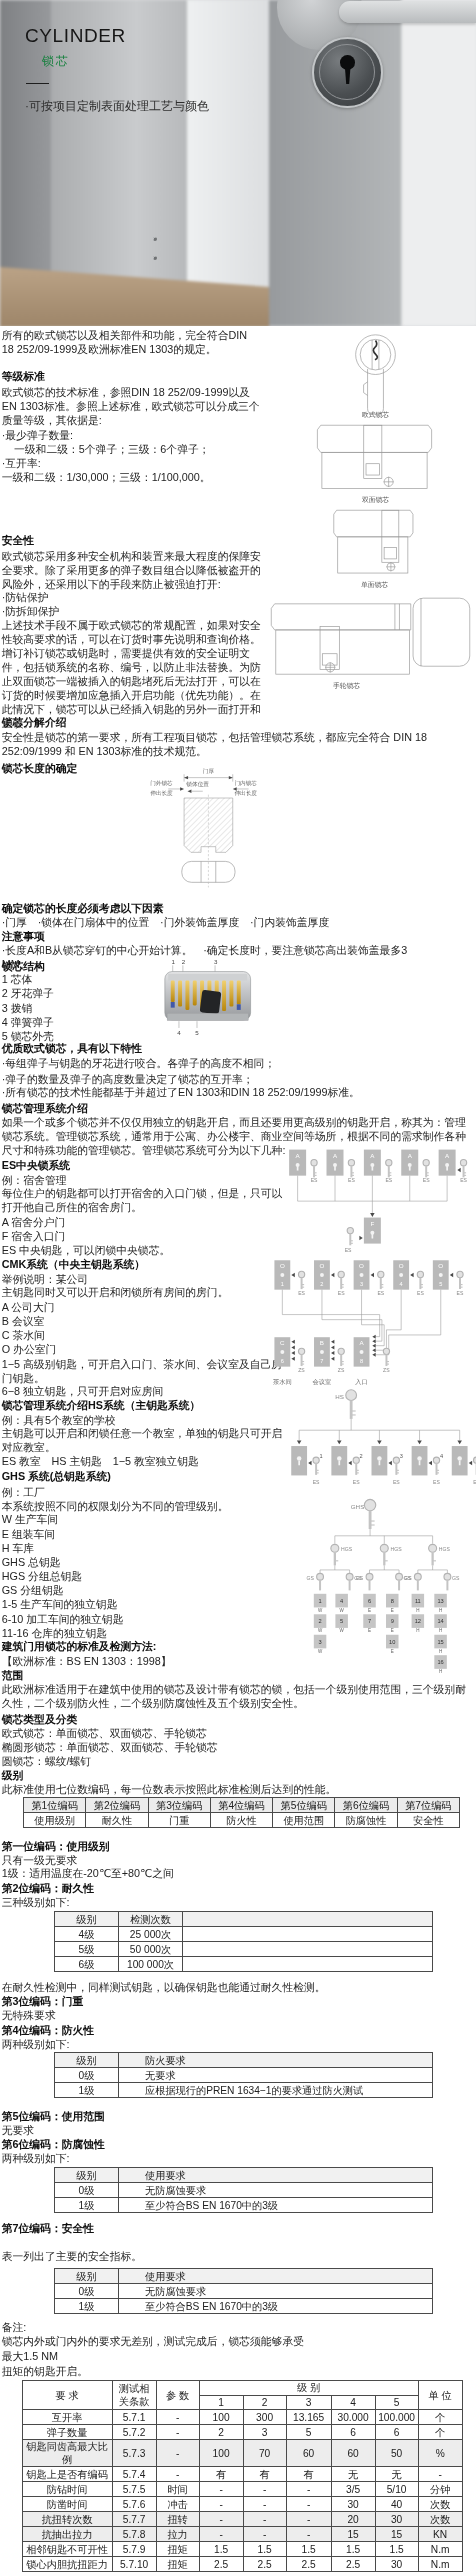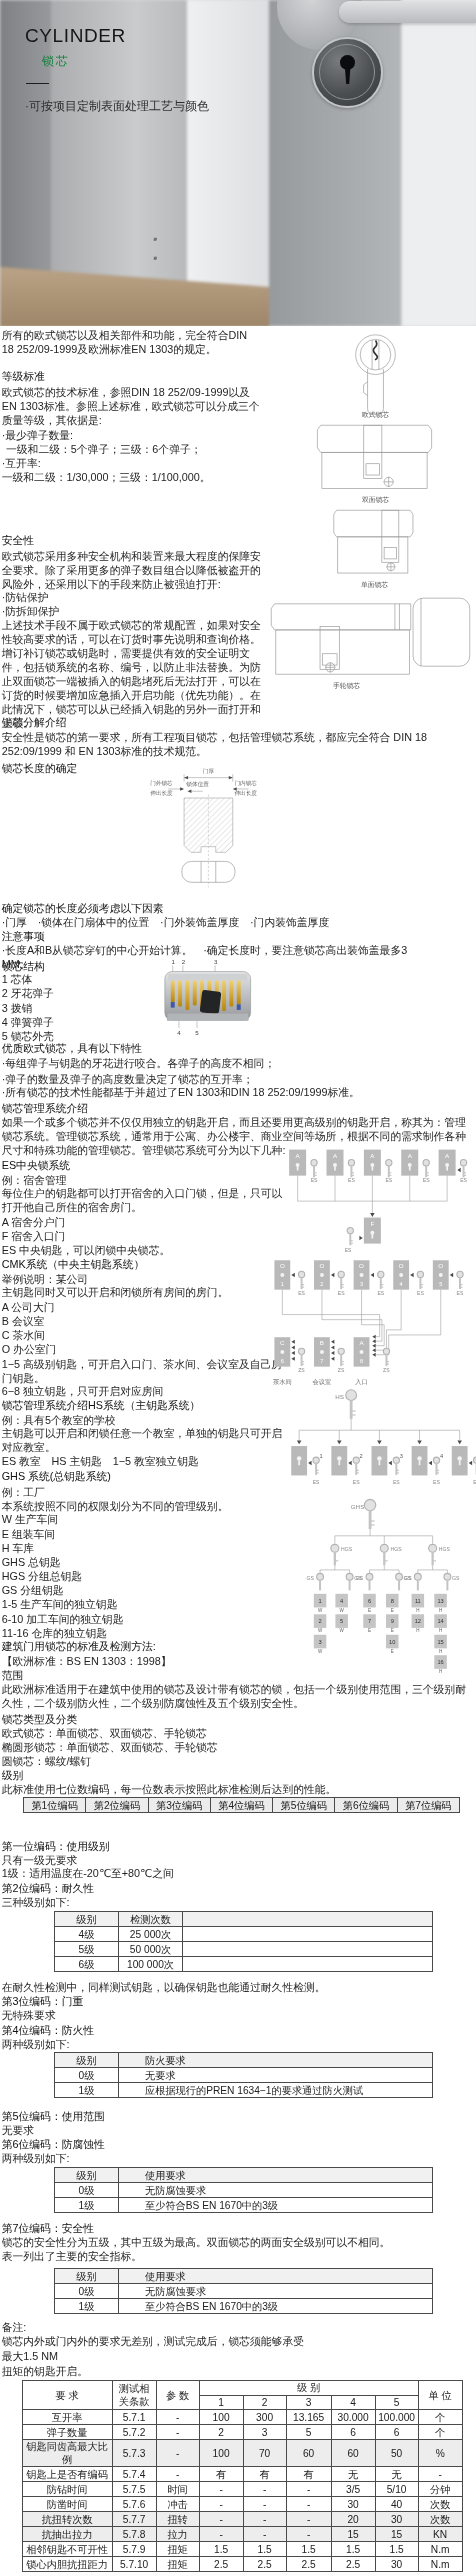--- a/index.html
+++ b/index.html
@@ -1,20 +1,20 @@
 <!DOCTYPE html>
 <html style="font-size:9px"><head>
 <meta charset="utf-8">
 <style>
   html,body{margin:0;padding:0;background:#fff;}
   body{font-family:"Liberation Sans","DejaVu Sans",sans-serif;}
   .page{position:relative;width:477px;height:2576px;background:#fff;overflow:hidden;color:#242424;}
   .abs{position:absolute;}
   .p{position:absolute;font-size:10.8px;line-height:14px;color:#242424;}
-  .h{position:absolute;font-size:10.8px;line-height:14px;font-weight:400;color:#101010;}
+  .h{position:absolute;font-size:10.8px;line-height:14px;font-weight:700;color:#101010;}
   .lbl{position:absolute;font-size:6.8px;color:#555;text-align:center;}
   svg.diag{position:absolute;overflow:visible;}
   .ln{fill:none;stroke:#9a9a9a;stroke-width:1.2;}
   .wire{stroke:#9a9a9a;stroke-width:1;fill:none;}
   .door{fill:#b9b9b9;}
   .dcell{fill:#c5c5c5;}
   .dl{fill:#ffffff;font-size:11px;text-anchor:middle;}
   .dl2{fill:#ffffff;font-size:10px;text-anchor:middle;}
   .kh{fill:#f3f3f3;}
   .kl{fill:#8a8a8a;font-size:9px;}
@@ -83,21 +83,21 @@
     <div class="hero-title">CYLINDER</div>
     <div class="hero-sub">锁芯</div>
     <div class="hero-rule"></div>
     <div class="hero-tag">·可按项目定制表面处理工艺与颜色</div>
   </div>
 
   <div class="p" style="left:1.7px;top:328px;width:259px">所有的欧式锁芯以及相关部件和功能，完全符合DIN 18 252/09-1999及欧洲标准EN 1303的规定。</div>
   <div class="h" style="left:1.7px;top:369px">等级标准</div>
   <div class="p" style="left:1.7px;top:385px;width:262px">欧式锁芯的技术标准，参照DIN 18 252/09-1999以及EN 1303标准。参照上述标准，欧式锁芯可以分成三个质量等级，其依据是:</div>
   <div class="p" style="left:1.7px;top:428px">·最少弹子数量:</div>
-  <div class="p" style="left:6px;top:442px">一级和二级：5个弹子；三级：6个弹子；</div>
+  <div class="p" style="left:14px;top:442px">一级和二级：5个弹子；三级：6个弹子；</div>
   <div class="p" style="left:1.7px;top:456px">·互开率:</div>
   <div class="p" style="left:1.7px;top:470px">一级和二级：1/30,000；三级：1/100,000。</div>
   <div class="h" style="left:1.7px;top:533px">安全性</div>
   <div class="p" style="left:1.7px;top:549px;width:262px">欧式锁芯采用多种安全机构和装置来最大程度的保障安全要求。除了采用更多的弹子数目组合以降低被盗开的风险外，还采用以下的手段来防止被强迫打开:</div>
   <div class="p" style="left:1.7px;top:590px">·防钻保护</div>
   <div class="p" style="left:1.7px;top:604px">·防拆卸保护</div>
   <div class="p" style="left:1.7px;top:618px;width:265px">上述技术手段不属于欧式锁芯的常规配置，如果对安全性较高要求的话，可以在订货时事先说明和查询价格。增订补订锁芯或钥匙时，需要提供有效的安全证明文件，包括锁系统的名称、编号，以防止非法替换。为防止双面锁芯一端被插入的钥匙堵死后无法打开，可以在订货的时候要增加应急插入开启功能（优先功能）。在此情况下，锁芯可以从已经插入钥匙的另外一面打开和上锁。</div>
   <div class="h" style="left:1.7px;top:715px">锁芯分解介绍</div>
   <div class="p" style="left:1.7px;top:730px;width:474px">安全性是锁芯的第一要求，所有工程项目锁芯，包括管理锁芯系统，都应完全符合 DIN 18 252:09/1999 和 EN 1303标准的技术规范。</div>
   <div class="h" style="left:1.7px;top:761px">锁芯长度的确定</div>
@@ -601,20 +601,29 @@
     <tbody>
         <tr>
           <td>第1位编码</td>
           <td>第2位编码</td>
           <td>第3位编码</td>
           <td>第4位编码</td>
           <td>第5位编码</td>
           <td>第6位编码</td>
           <td>第7位编码</td>
         </tr>
+        <tr>
+          <td>使用级别</td>
+          <td>耐久性</td>
+          <td>门重</td>
+          <td>防火性</td>
+          <td>使用范围</td>
+          <td>防腐蚀性</td>
+          <td>安全性</td>
+        </tr>
       </tbody>
   </table>
 
   <div class="h" style="left:1.7px;top:1839px">第一位编码：使用级别</div>
   <div class="p" style="left:1.7px;top:1853px">只有一级无要求</div>
   <div class="p" style="left:1.7px;top:1866px">1级：适用温度在-20℃至+80℃之间</div>
   <div class="h" style="left:1.7px;top:1881px">第2位编码：耐久性</div>
   <div class="p" style="left:1.7px;top:1895px">三种级别如下:</div>
 
   <table class="doc ts" style="left:54px;top:1911px;width:377px">
@@ -694,21 +703,20 @@
           <td>无防腐蚀要求</td>
         </tr>
         <tr>
           <td>1级</td>
           <td>至少符合BS EN 1670中的3级</td>
         </tr>
       </tbody>
   </table>
 
   <div class="h" style="left:1.7px;top:2221px">第7位编码：安全性</div>
-  <div class="p" style="left:1.7px;top:2235px;width:431px">锁芯的安全性分为五级，其中五级为最高。双面锁芯的两面安全级别可以不相同。</div>
   <div class="p" style="left:1.7px;top:2249px">表一列出了主要的安全指标。</div>
 
   <table class="doc ts t34" style="left:54px;top:2268px;width:377px">
     <colgroup>
         <col style="width:64px">
         <col style="width:314px">
       </colgroup>
     <tbody>
         <tr>
           <td>级别</td>

